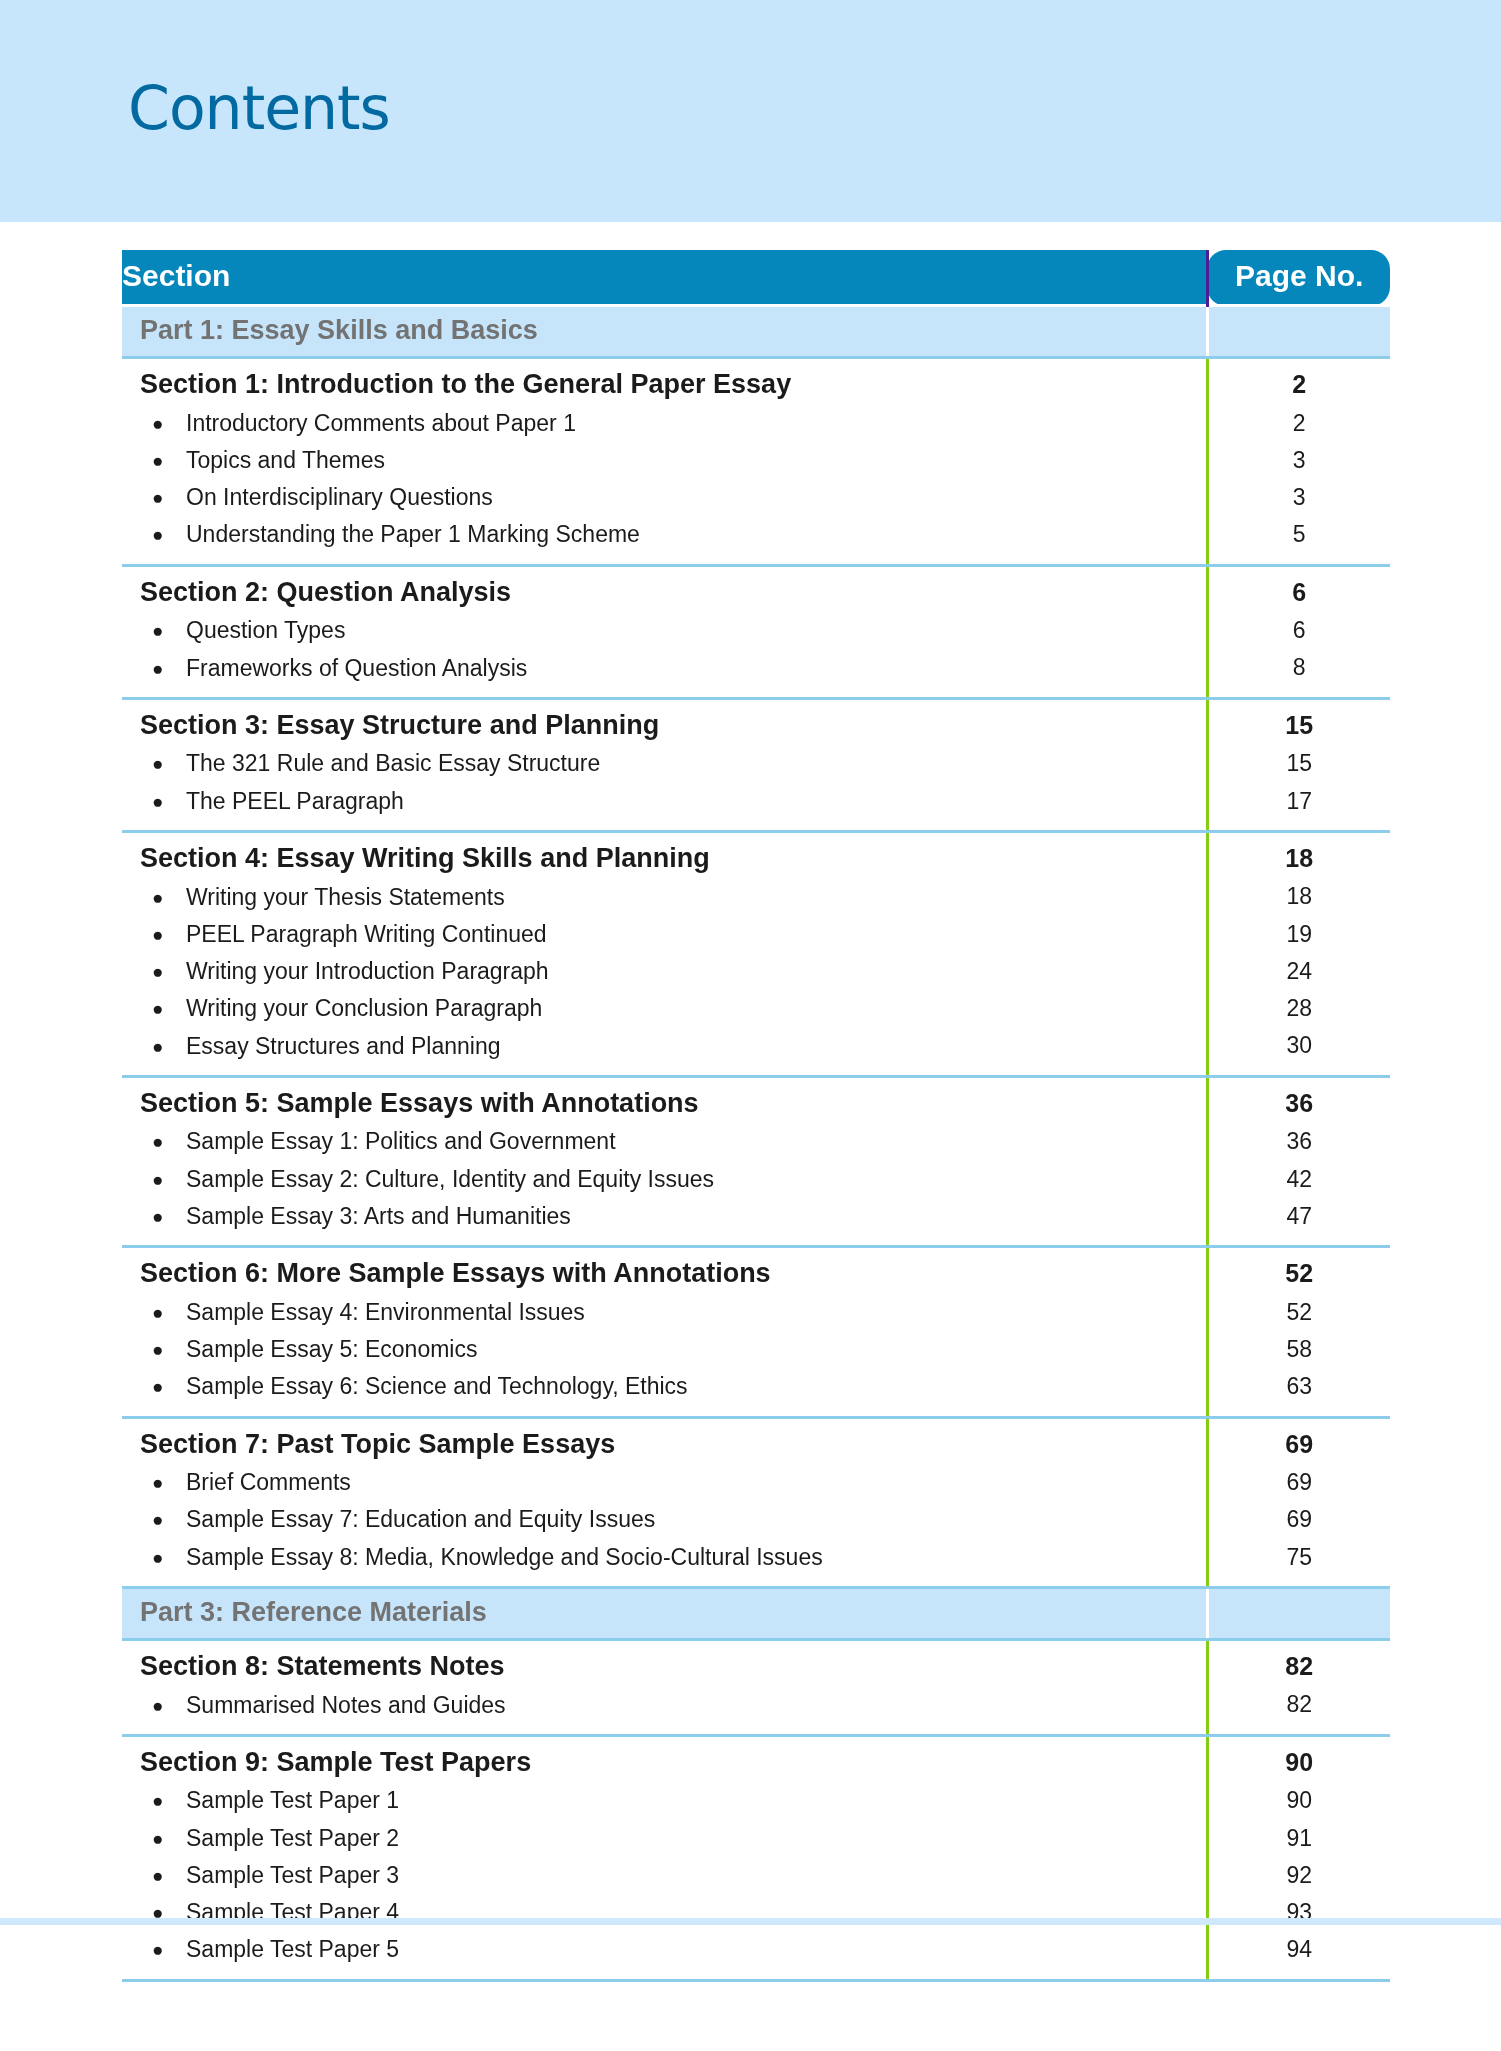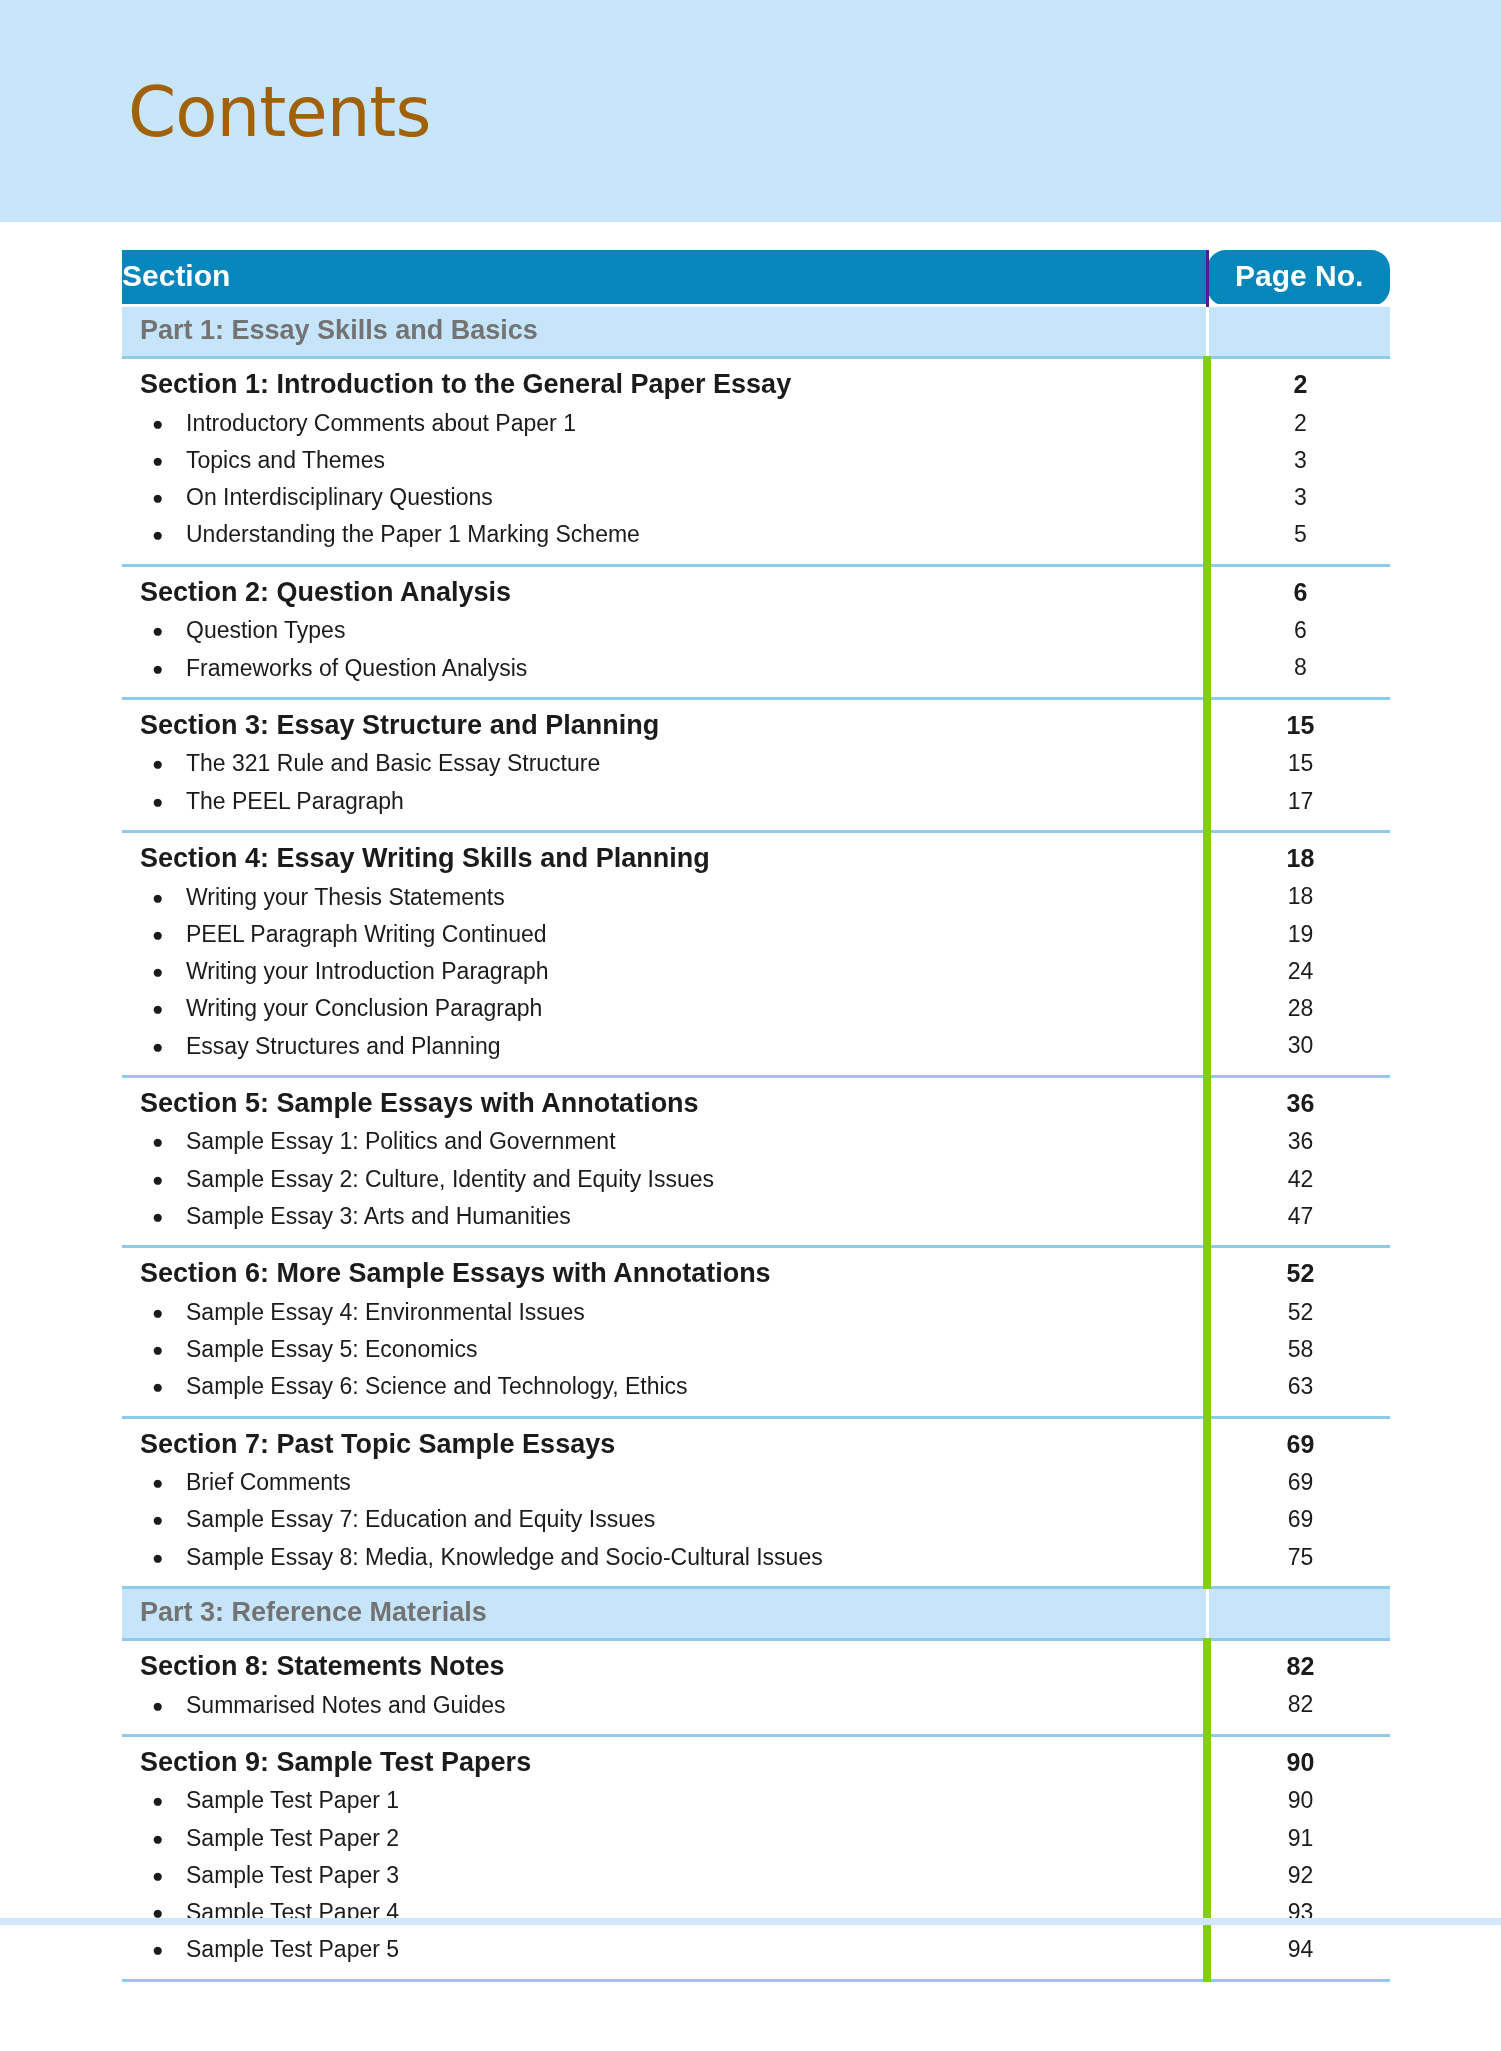--- a/index.html
+++ b/index.html
@@ -22,25 +22,25 @@
     left: 0;
     top: 0;
     width: 1501px;
     height: 222px;
     background: #c8e6fb;
   }
   .page-title {
     position: absolute;
     left: 128px;
     top: 78px;
-    font-size: 69px;
+    font-size: 60px;
     line-height: 1.0;
     font-weight: 400;
     letter-spacing: -1px;
-    color: #a16207;
+    color: #0369a1;
     font-family: "DejaVu Sans", sans-serif;
     white-space: nowrap;
   }
 
   
   .toc-wrap {
     position: absolute;
     left: 122px;
     top: 250px;
     width: 1268px;
@@ -93,21 +93,21 @@
   }
 
   
   .sec-row td {
     background: #ffffff;
     padding: 0;
     vertical-align: top;
     border-bottom: 3px solid #8bcdea;
   }
   .sec-row td.sec-left {
-    border-right: 8px solid #84cc16;
+    border-right: 3px solid #84cc16;
     padding: 8px 0 10px 18px;
   }
   .sec-row td.sec-right {
     padding: 8px 0 10px 0;
     text-align: center;
   }
   .sec-row.last td { border-bottom: 3px solid #8bcdea; }
 
   .sec-title {
     font-size: 27px;

